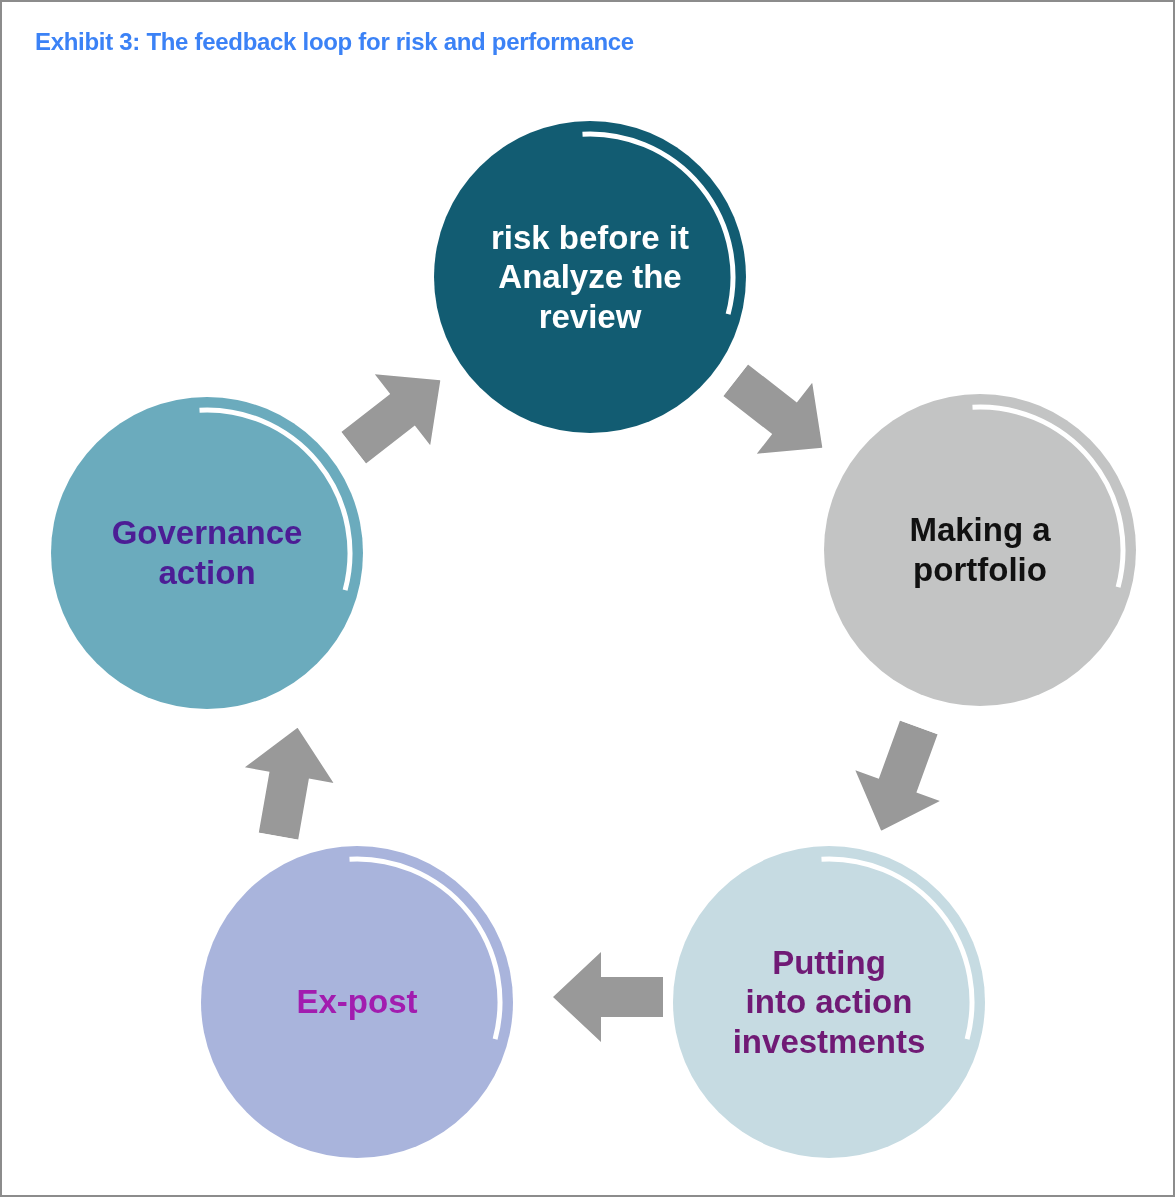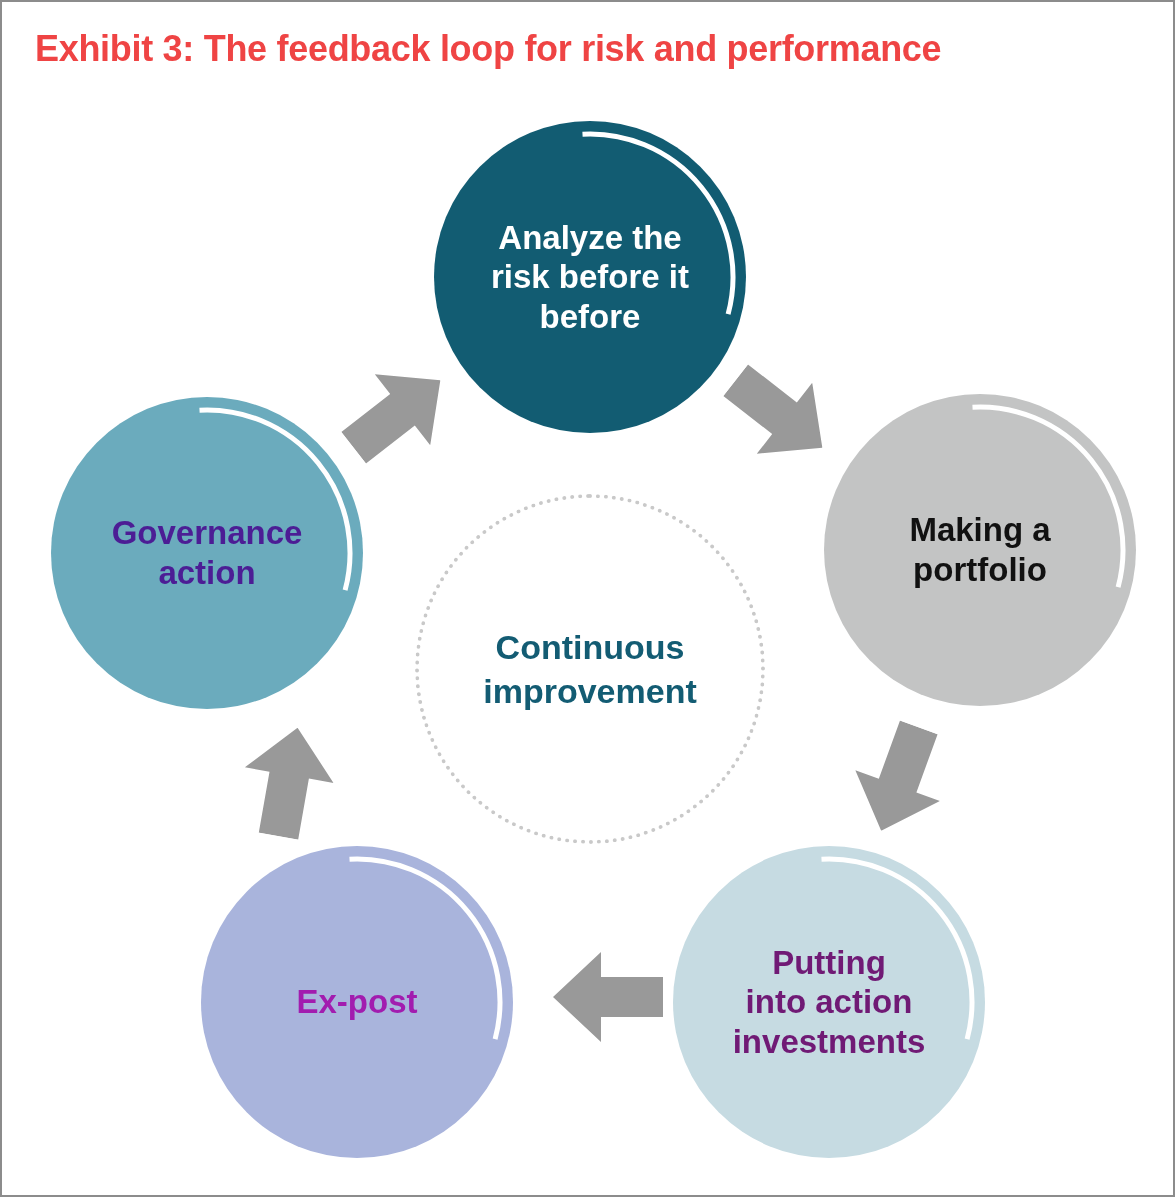--- a/index.html
+++ b/index.html
@@ -7,21 +7,21 @@
   .frame {
     position:relative;
     width:1175px; height:1197px;
     background:#ffffff;
     box-sizing:border-box;
     border:2px solid #8c8c8c;
     overflow:hidden;
   }
   .title {
     position:absolute; left:33px; top:26px;
-    font-size:36px; font-weight:bold; color:#ef4444;
+    font-size:24px; font-weight:bold; color:#3b82f6;
     letter-spacing:-0.3px;
     white-space:nowrap;
   }
   .center-circle {
     position:absolute; left:413px; top:492px;
     width:350px; height:350px;
     border-radius:50%;
     border:4px dotted #c9c9c9;
     box-sizing:border-box;
     z-index:0;
@@ -41,37 +41,31 @@
     text-align:center;
   }
   .arrow { position:absolute; width:110px; height:90px; z-index:1; }
 </style>
 </head>
 <body>
 
 <div class="frame" style="border-color: rgb(140, 140, 140);">
   <div class="title">Exhibit 3: The feedback loop for risk and performance</div>
 
-  <div class="center-circle" style="border-color: rgb(201, 201, 201);">
-    <div class="center-label" style="color: rgb(19, 92, 115);">
-      <div>Continuous</div>
-      <div>improvement</div>
-    </div>
-  </div>
 
   <div id="nodes">
       <div class="node" style="left: 432px; top: 119px;">
         <svg width="312" height="312" viewBox="0 0 312 312">
           <circle cx="156" cy="156" r="156" fill="#125c72"></circle>
           <path d="M 148.5 13.2 A 143 143 0 0 1 294.1 193.1" fill="none" stroke="#ffffff" stroke-width="5"></path>
         </svg>
         <div class="node-label" style="color:#ffffff">
+          <div>risk before it</div>
           <div>Analyze the</div>
-          <div>risk before it</div>
-          <div>before</div>
+          <div>review</div>
         </div>
       </div>
       <div class="node" style="left: 822px; top: 392px; text-decoration: underline;">
         <svg width="312" height="312" viewBox="0 0 312 312">
           <circle cx="156" cy="156" r="156" fill="#c3c4c4"></circle>
           <path d="M 148.5 13.2 A 143 143 0 0 1 294.1 193.1" fill="none" stroke="#ffffff" stroke-width="5"></path>
         </svg>
         <div class="node-label" style="color:#111111">
           <div>Making a</div>
           <div>portfolio</div>

